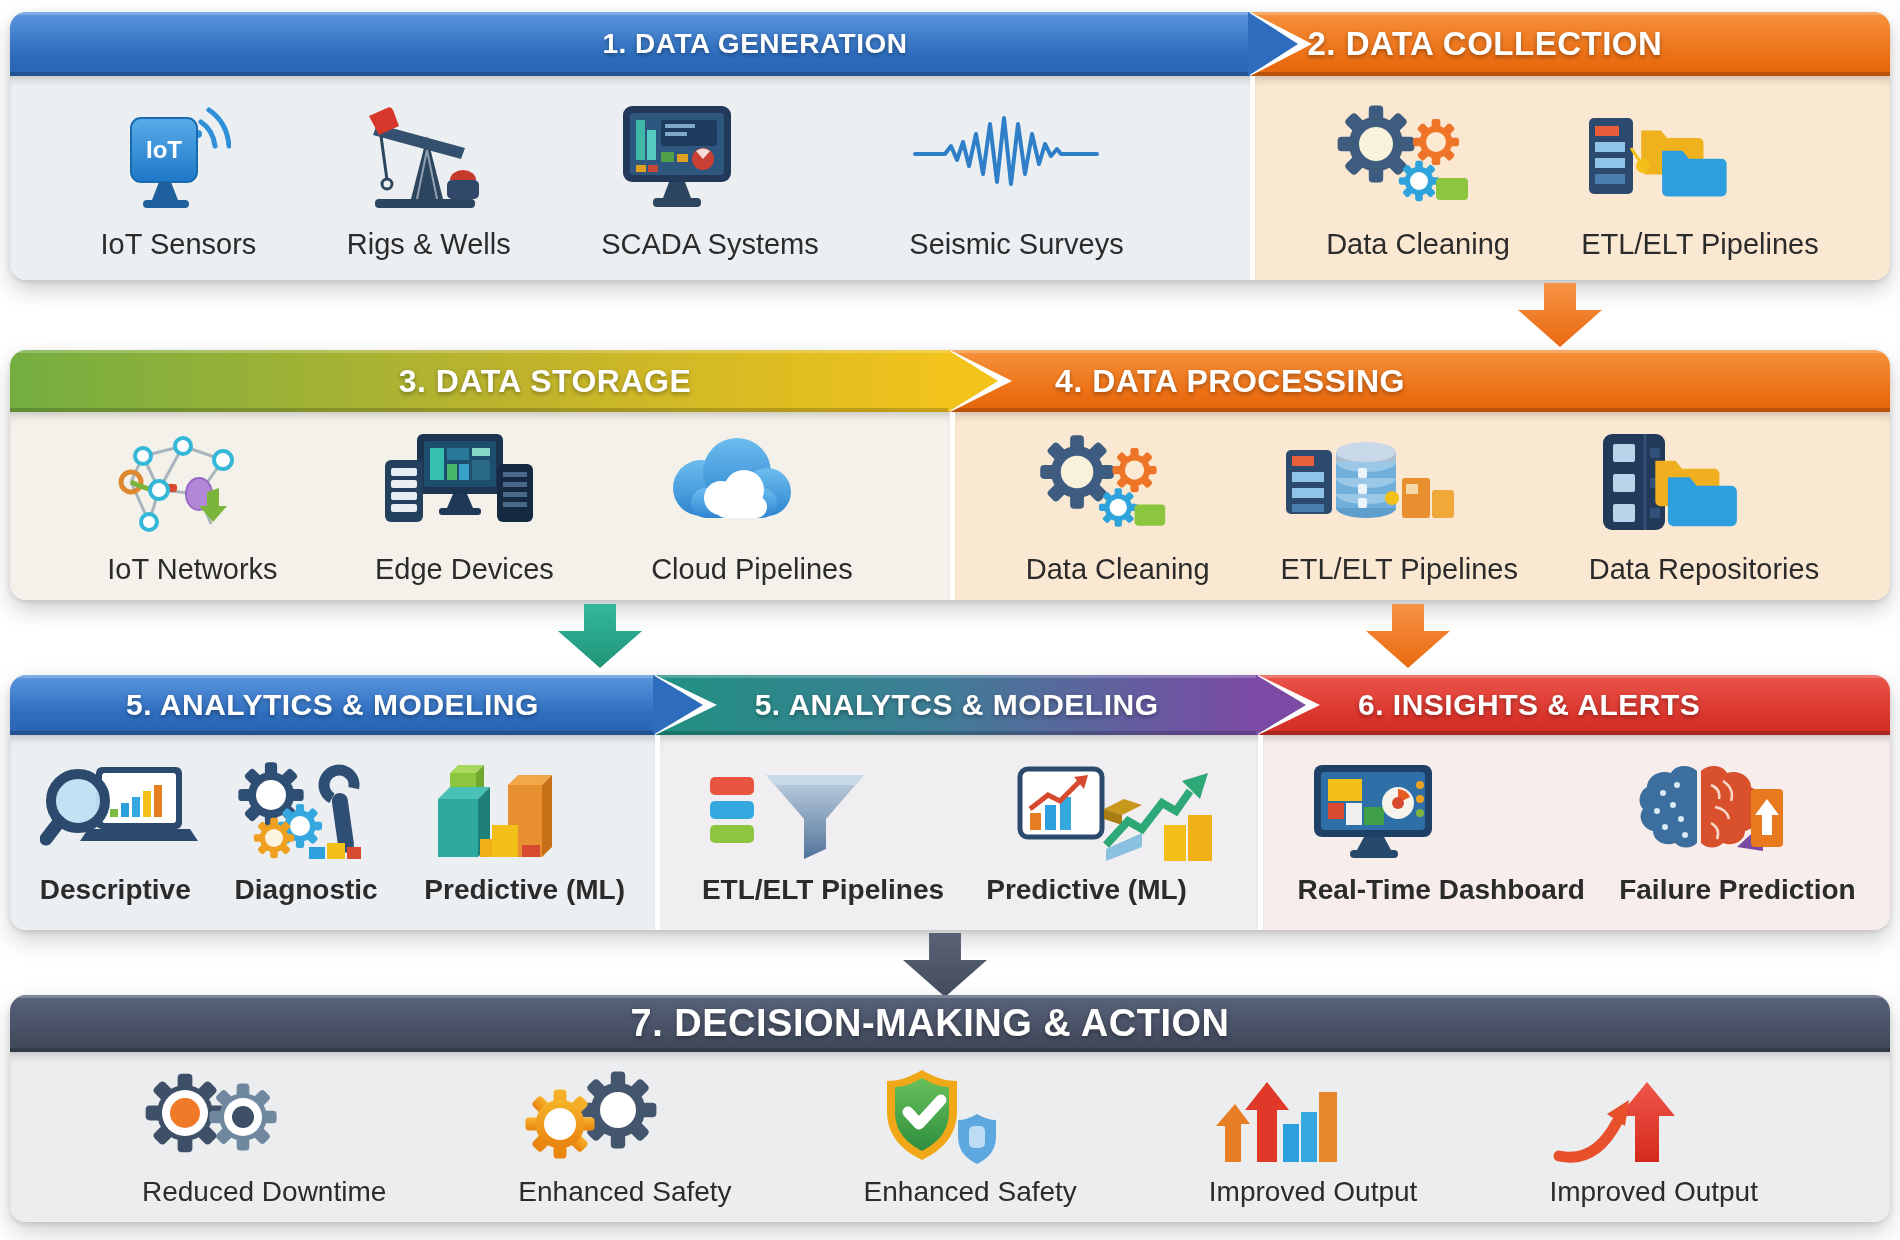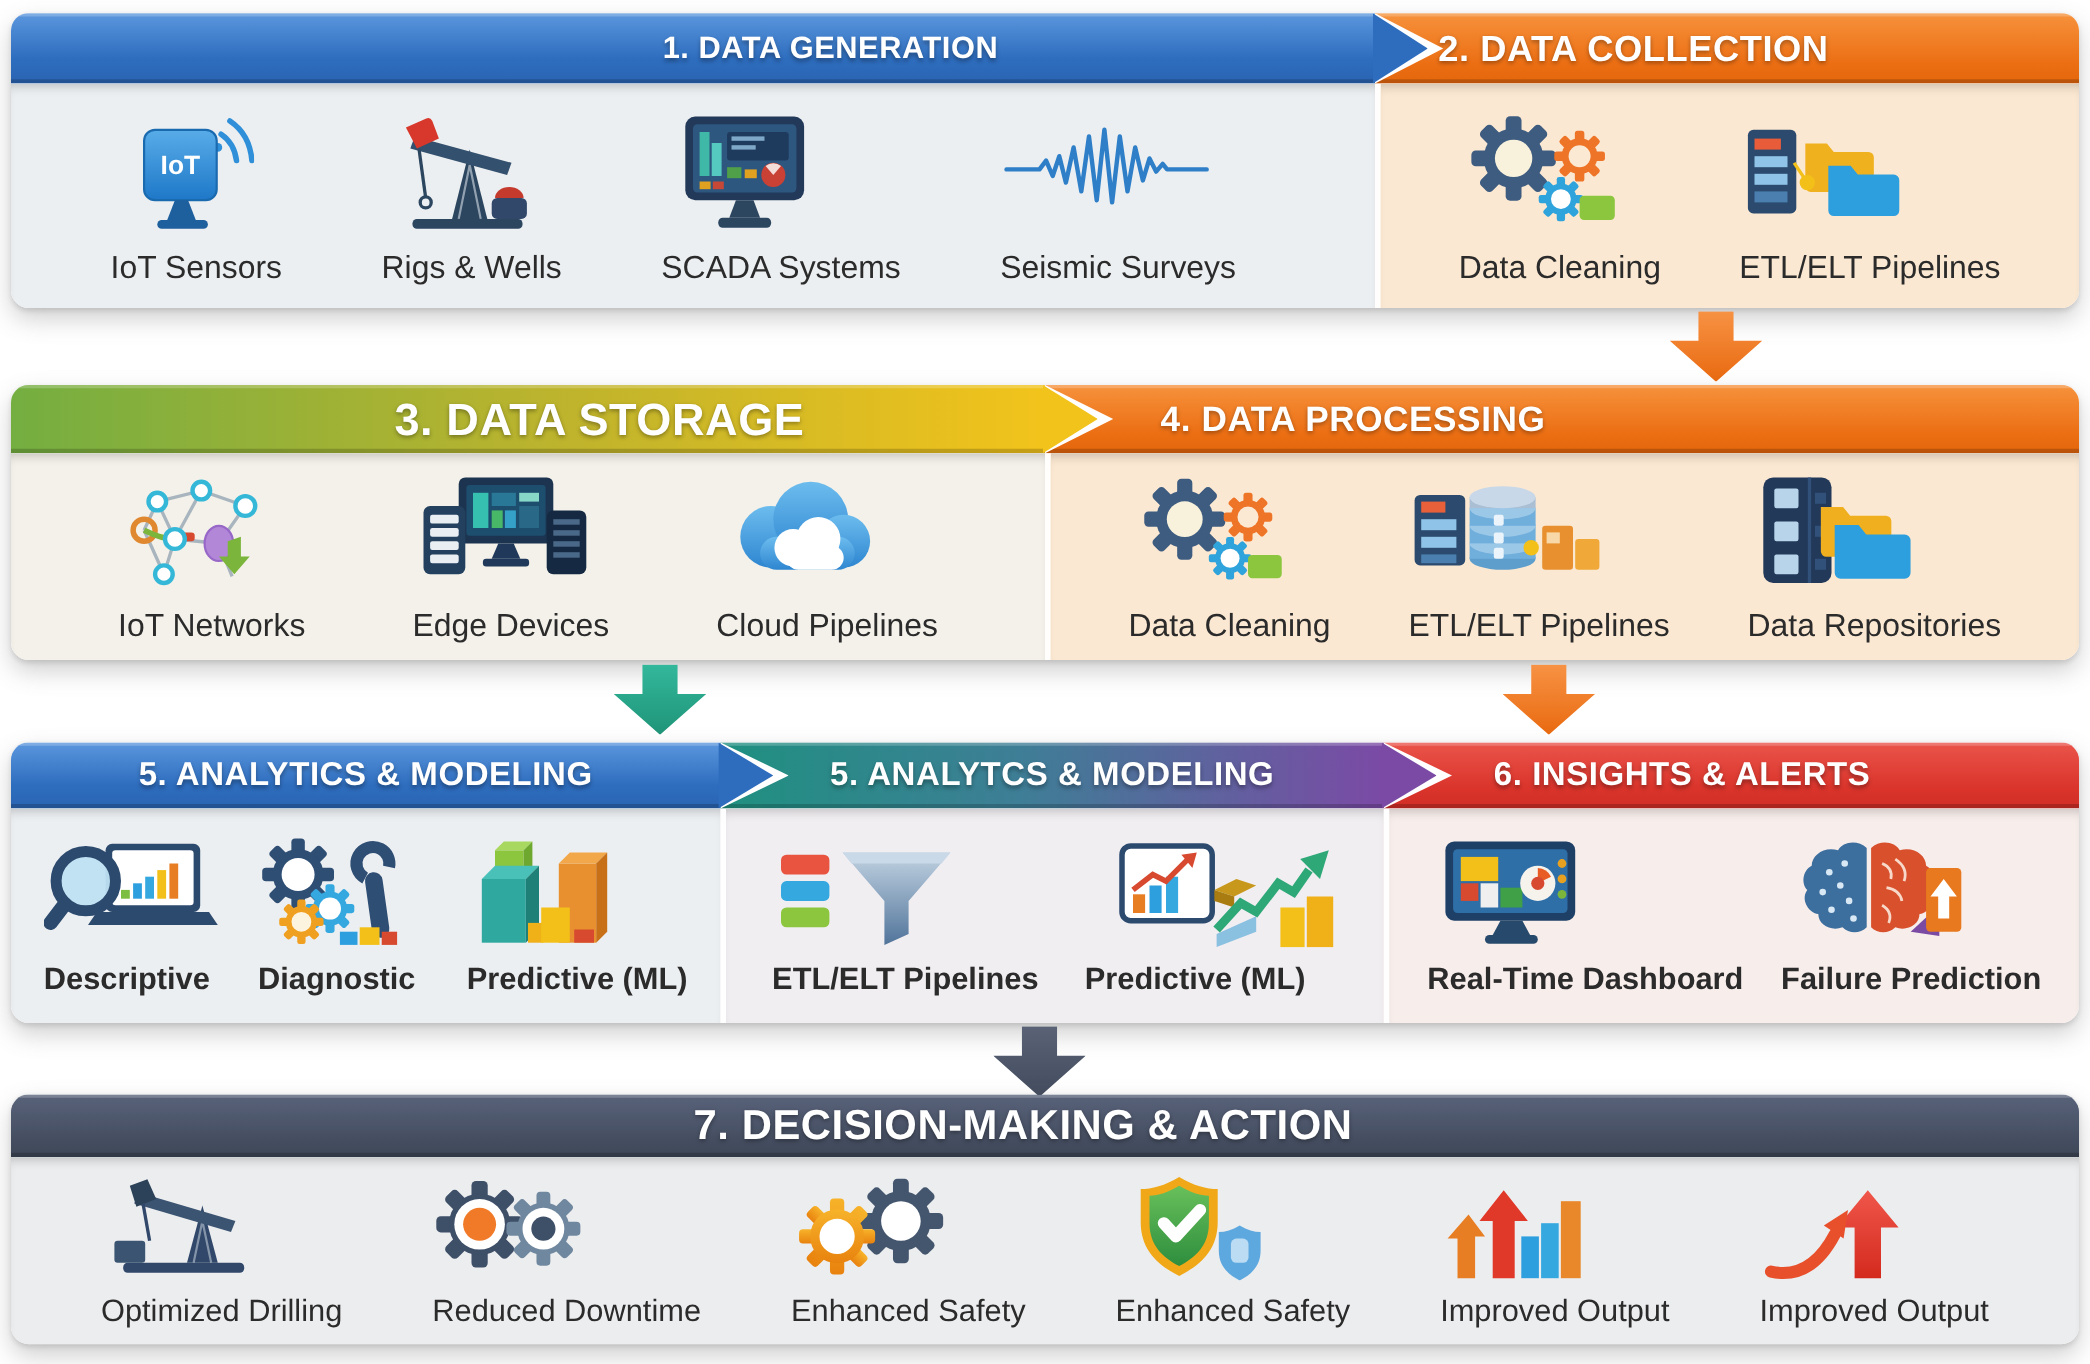--- a/index.html
+++ b/index.html
@@ -181,21 +181,21 @@
         </div>
       </div>
     </div>
   </div>
 
   <div class="down-arrow" style="left:1518px;top:283px;background:linear-gradient(180deg,#F79244,#E96A10);"></div>
 
   <div class="row r2" style="top:350px;">
     <div class="hdr-band" style="height:62px;">
       <div class="hseg h-gy" style="width:50%;">
-        <span class="htitle" style="font-size:41px;padding-left:130px;">3. DATA STORAGE</span>
+        <span class="htitle" style="font-size:32px;padding-left:130px;">3. DATA STORAGE</span>
       </div>
       <div class="hseg h-orange" style="width:50%;">
         <span class="htitle" style="font-size:32px;padding-right:380px;">4. DATA PROCESSING</span>
       </div>
       <div class="chev chev-w" style="left:940px;height:62px;"></div>
       <div class="chev chev-c" style="left:938px;height:62px;background:#F2C31B;"></div>
     </div>
     <div class="body-band" style="height:188px;">
       <div class="bseg" style="width:50%;background:#F3F1E9;">
         <div class="item">
@@ -469,32 +469,20 @@
 
   <div class="row r4" style="top:995px;">
     <div class="hdr-band" style="height:57px;">
       <div class="hseg h-slate" style="width:100%;">
         <span class="htitle" style="font-size:38px;padding-right:40px;">7. DECISION-MAKING &amp; ACTION</span>
       </div>
     </div>
     <div class="body-band" style="height:170px;">
       <div class="bseg" style="width:100%;background:#ECEDEF;">
         <div class="item">
-          <svg width="160" height="98" viewBox="0 0 160 98">
-            <rect x="20" y="82" width="110" height="9" rx="4" fill="#31486A"></rect>
-            <rect x="12" y="62" width="28" height="20" rx="3" fill="#3A5472"></rect>
-            <path d="M78 82 L92 30 L106 82 Z" fill="#31486A"></path>
-            <path d="M84 82 L92 44 L100 82" stroke="#D8E0E8" stroke-width="2" fill="none" opacity="0.5"></path>
-            <path d="M34 18 L122 44 L118 54 L30 28 Z" fill="#3A5472"></path>
-            <path d="M26 12 l16 -6 8 18 -18 7 z" fill="#2C4258"></path>
-            <line x1="38" y1="28" x2="44" y2="62" stroke="#31486A" stroke-width="3"></line>
-          </svg>
-          <div class="lbl">Optimized Drilling</div>
-        </div>
-        <div class="item">
           <svg width="150" height="98" viewBox="0 0 150 98">
             <use href="#gear8" x="2" y="6" width="82" height="82" fill="#3E4F68"></use>
             <circle cx="43" cy="47" r="23" fill="#FFFFFF"></circle>
             <circle cx="43" cy="47" r="15" fill="#F07A28"></circle>
             <use href="#gear8" x="66" y="16" width="70" height="70" fill="#70889F"></use>
             <circle cx="101" cy="51" r="19" fill="#FFFFFF"></circle>
             <circle cx="101" cy="51" r="11" fill="#3E4F68"></circle>
           </svg>
           <div class="lbl">Reduced Downtime</div>
         </div>

